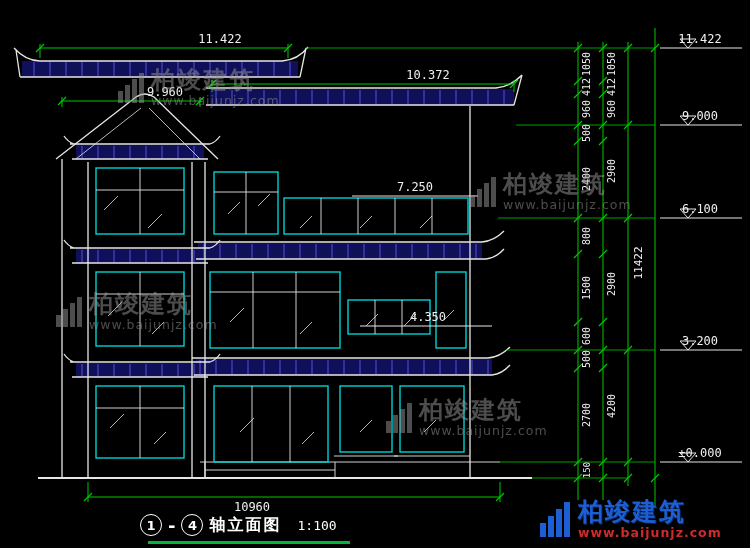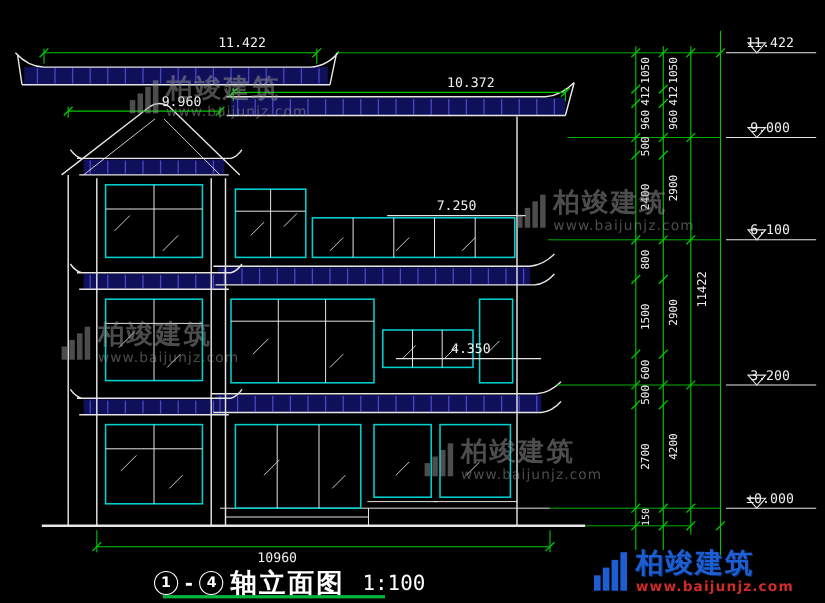--- a/index.html
+++ b/index.html
@@ -16,22 +16,22 @@
   .wm-icon i:nth-child(3){height:24px}.wm-icon i:nth-child(4){height:30px}
   .wm-brand{font-size:24px;font-weight:bold;letter-spacing:2px;line-height:1.05;}
   .wm-url{font-size:12.5px;letter-spacing:1px;}
   
   .title-wrap{position:absolute;left:140px;top:514px;display:flex;align-items:center;gap:6px;
               color:#fff;}
   .axis-circle{width:20px;height:20px;border:1.6px solid #fff;border-radius:50%;
                display:inline-flex;align-items:center;justify-content:center;
                font-size:13px;font-weight:bold;}
   .axis-dash{font-size:18px;font-weight:bold;}
-  .title-name{font-size:24px;font-weight:bold;letter-spacing:2px;font-family:Liberation Serif, serif;}
-  .title-scale{font-size:19px;margin-left:10px;font-family:"DejaVu Sans Mono",monospace;}
+  .title-name{font-size:16px;font-weight:bold;letter-spacing:2px;font-family:Liberation Serif, serif;}
+  .title-scale{font-size:13px;margin-left:10px;font-family:"DejaVu Sans Mono",monospace;}
   .title-underline{position:absolute;left:148px;top:541px;width:202px;height:3px;background:#00b43c;}
   
   .logo{position:absolute;left:540px;top:499px;display:flex;align-items:center;gap:8px;}
   .logo-icon{display:flex;align-items:flex-end;gap:2px;}
   .logo-icon i{display:block;width:6px;background:#1d5fd2;}
   .logo-icon i:nth-child(1){height:14px}.logo-icon i:nth-child(2){height:21px}
   .logo-icon i:nth-child(3){height:28px}.logo-icon i:nth-child(4){height:35px}
   .logo-brand{font-size:25px;font-weight:bold;letter-spacing:2px;color:#1d5fd2;
               text-shadow:1px 1px 0 #0a2a66;line-height:1.05;}
   .logo-url{font-size:12.5px;font-weight:bold;color:#cf2b2b;letter-spacing:1px;}

